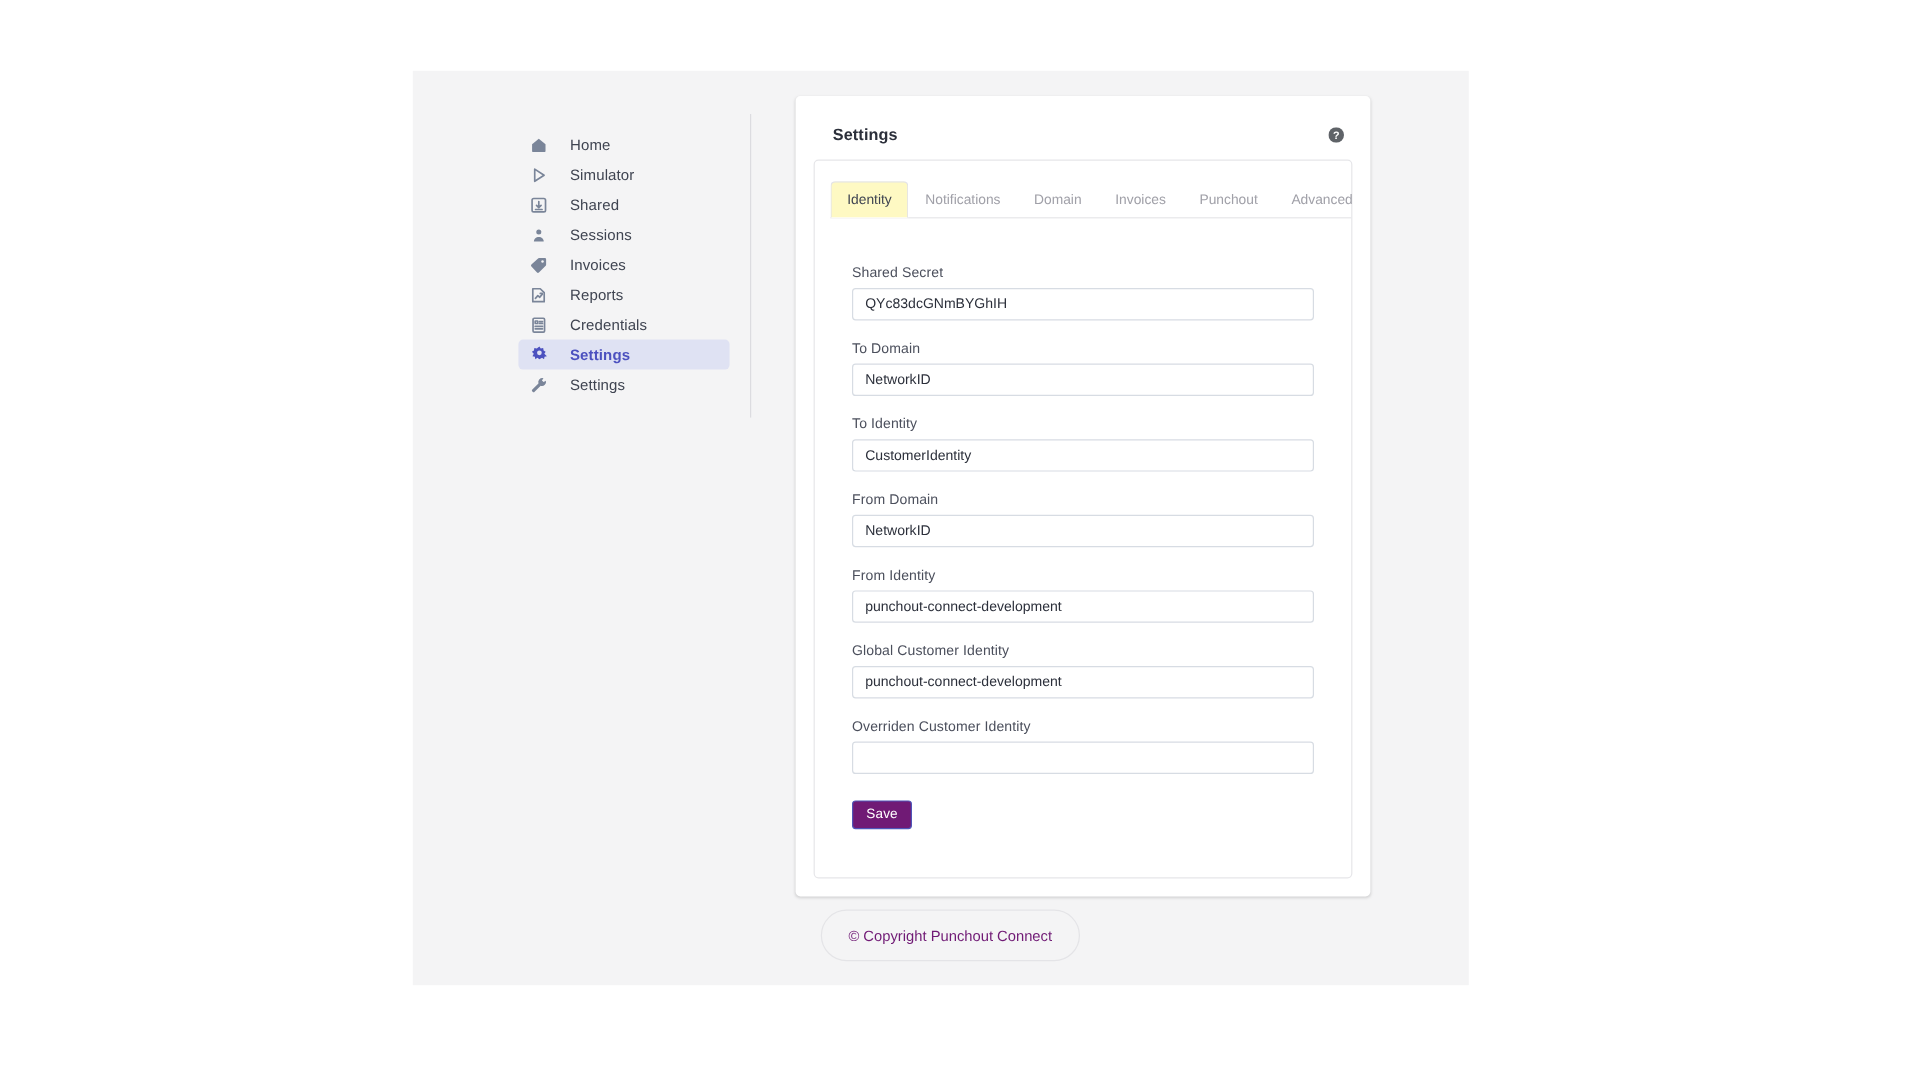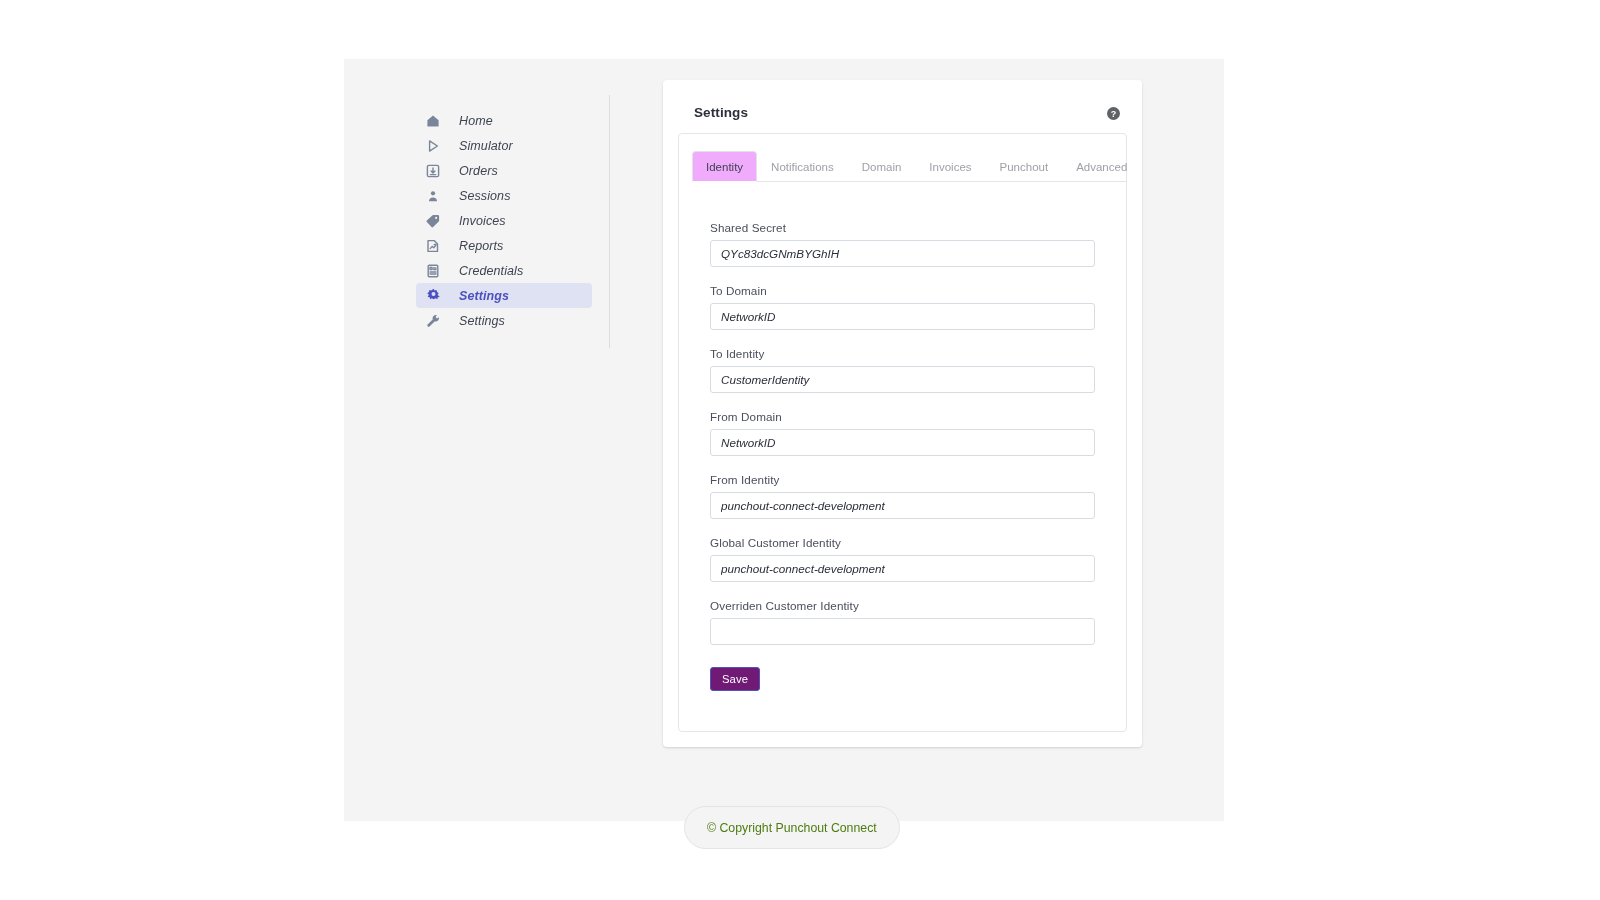--- a/index.html
+++ b/index.html
@@ -14,22 +14,22 @@
   #page {
     position: absolute;
     left: 344px; top: 59px;
     width: 880px; height: 762px;
     background: #f4f4f5;
   }
 
   
   #sidebar {
     position: absolute;
-    left: 0; top: 0;
-    width: 265px; height: 100%; font-style: italic;
+    left: 16px; top: 0;
+    width: 265px; height: 100%;
   }
   #sidebar-divider {
     position: absolute;
     left: 265px; top: 36px;
     width: 1px; height: 253px;
     background: #dcdce0;
   }
   .nav-list {
     position: absolute;
     left: 72px; top: 49px;
@@ -113,21 +113,21 @@
     font-size: 11.5px;
     color: #a0a0a8;
     cursor: pointer;
     border: 1px solid transparent;
     border-radius: 4px 4px 0 0;
     top: 1px;
     white-space: nowrap;
   }
   .tab.active {
     color: #3f4451;
-    background: #f0abfc;
+    background: #fef9c3;
     border-color: #e2e2e6 #e2e2e6 #ffffff;
   }
 
   .form {
     padding: 22px 31px 0 31px;
   }
   .field { margin-bottom: 14px; }
   .field-label {
     font-size: 11.7px;
     color: #4b4f5c;
@@ -139,21 +139,20 @@
     width: 100%;
     height: 27px;
     border: 1px solid #d7dce3;
     border-radius: 3px;
     background: #fff;
     font-family: "Liberation Sans", sans-serif;
     font-size: 11.7px;
     color: #2b2f3a;
     padding: 0 10px;
     outline: none;
-    font-style: italic;
   }
   .field-input::placeholder { color: #b6bac4; }
 
   #save-button {
     margin-top: 8px;
     width: 50px;
     height: 24px;
     background: #701a75;
     border: 1px solid #4f55b8;
     border-radius: 3px;
@@ -169,23 +168,22 @@
   #footer-pill {
     position: absolute;
     left: 340px; top: 699px;
     height: 43px;
     padding: 0 22px;
     display: flex; align-items: center;
     border: 1px solid #e4e4e7;
     border-radius: 22px;
     background: #f4f4f5;
     font-size: 12.3px;
-    color: #4d7c0f;
+    color: #701a75;
     white-space: nowrap;
-    margin-top: 48px;
   }
 </style>
 </head>
 <body>
 
 <div id="page">
 
   <nav id="sidebar">
     <div id="sidebar-divider"></div>
     <div class="nav-list" id="nav-list">
@@ -205,21 +203,21 @@
           </span>
           <span class="nav-label">Simulator</span>
         </div>
         <div class="nav-item">
           <span class="nav-icon">
             <svg width="16" height="16" viewBox="0 0 16 16">
               <rect x="2.4" y="2.4" width="11.2" height="11.2" rx="1.4" stroke="currentColor" fill="none" stroke-width="1.4" stroke-linecap="round" stroke-linejoin="round"></rect>
               <path d="M8 5v5m0 0L6.1 8.1M8 10l1.9-1.9M5.3 11.6h5.4" stroke="currentColor" fill="none" stroke-width="1.4" stroke-linecap="round" stroke-linejoin="round"></path>
             </svg>
           </span>
-          <span class="nav-label">Orders</span>
+          <span class="nav-label">Shared</span>
         </div>
         <div class="nav-item">
           <span class="nav-icon">
             <svg width="16" height="16" viewBox="0 0 16 16">
               <circle cx="8" cy="5.3" r="2.1" fill="currentColor"></circle>
               <path d="M3.9 13.2c0-2.3 1.8-3.8 4.1-3.8s4.1 1.5 4.1 3.8z" fill="currentColor"></path>
             </svg>
           </span>
           <span class="nav-label">Sessions</span>
         </div>

